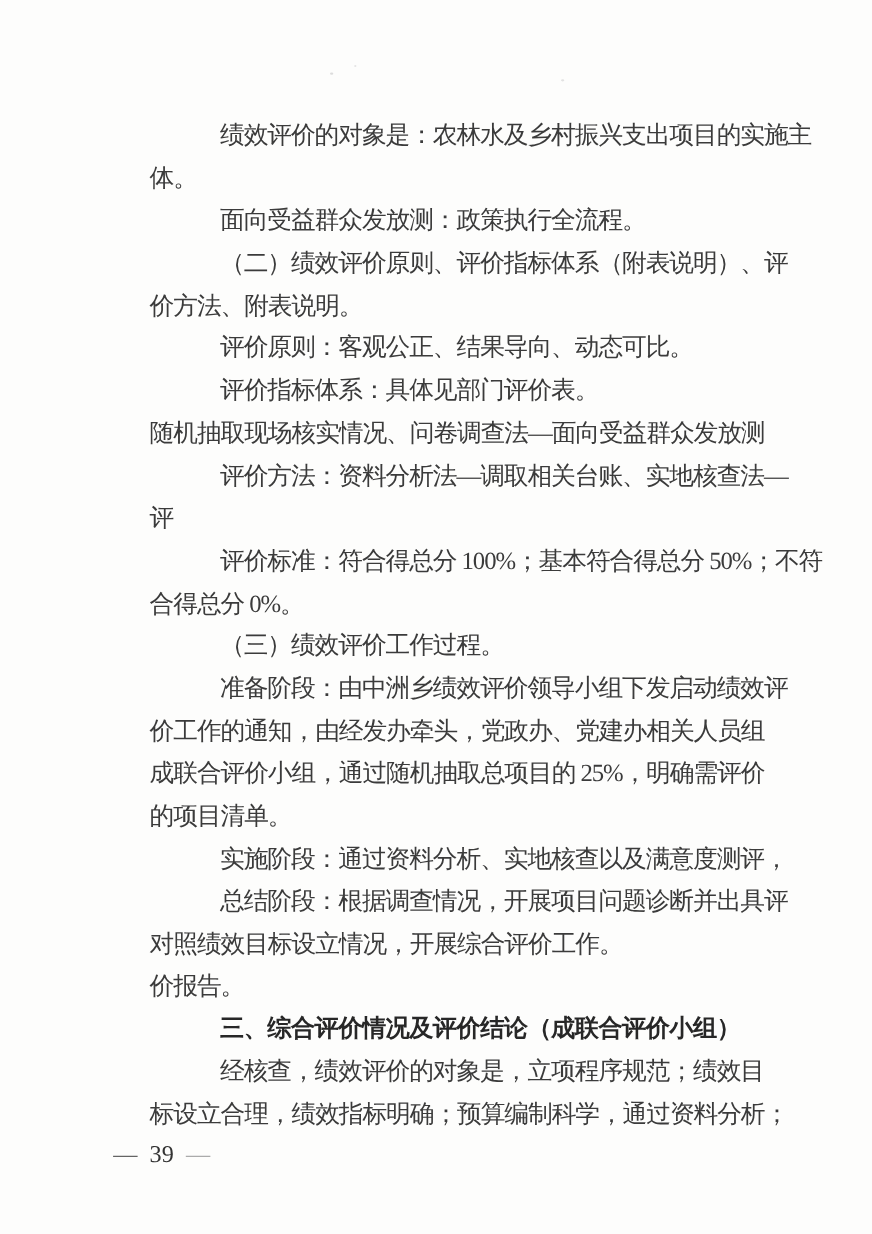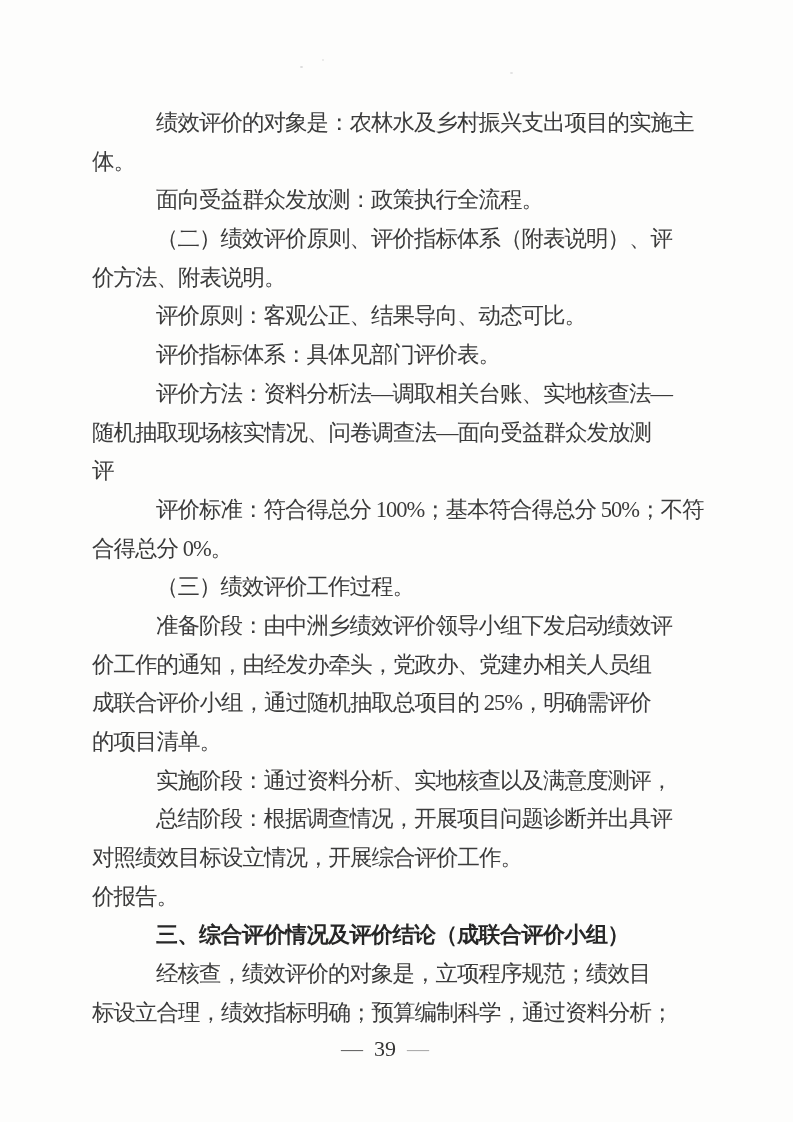--- a/index.html
+++ b/index.html
@@ -21,37 +21,38 @@
     top: 104px;
     width: 610px;
   }
   .line {
     font-size: 22.5px;
     letter-spacing: -1px;
     line-height: 38.7px;
     height: 38.7px;
     color: #3b3b3b;
     white-space: nowrap;
+    margin-left: 44px;
   }
   .line.indent {
     padding-left: 64px;
   }
   .line.bold {
     font-weight: 700;
     color: #272727;
     font-family: "Liberation Sans", "DejaVu Sans", sans-serif;
     font-size: 22px;
     letter-spacing: -0.5px;
   }
   .footer {
     position: absolute;
     left: 92px;
     top: 1036px;
     width: 586px;
-    text-align: center;
+    text-align: left;
     font-size: 22px;
     line-height: 26px;
     color: #3b3b3b;
     white-space: nowrap;
   }
   .footer .dash {
     color: #606060;
     margin: 0 11px;
   }
   .footer .dash-light {
@@ -80,22 +81,22 @@
   <span class="speck s3"></span>
 
   <div class="doc-body">
       <div class="line indent">绩效评价的对象是：农林水及乡村振兴支出项目的实施主</div>
       <div class="line">体。</div>
       <div class="line indent">面向受益群众发放测：政策执行全流程。</div>
       <div class="line indent">（二）绩效评价原则、评价指标体系（附表说明）、评</div>
       <div class="line">价方法、附表说明。</div>
       <div class="line indent">评价原则：客观公正、结果导向、动态可比。</div>
       <div class="line indent">评价指标体系：具体见部门评价表。</div>
+      <div class="line">随机抽取现场核实情况、问卷调查法—面向受益群众发放测</div>
       <div class="line indent">评价方法：资料分析法—调取相关台账、实地核查法—</div>
-      <div class="line">随机抽取现场核实情况、问卷调查法—面向受益群众发放测</div>
       <div class="line">评</div>
       <div class="line indent">评价标准：符合得总分 100%；基本符合得总分 50%；不符</div>
       <div class="line">合得总分 0%。</div>
       <div class="line indent">（三）绩效评价工作过程。</div>
       <div class="line indent">准备阶段：由中洲乡绩效评价领导小组下发启动绩效评</div>
       <div class="line">价工作的通知，由经发办牵头，党政办、党建办相关人员组</div>
       <div class="line">成联合评价小组，通过随机抽取总项目的 25%，明确需评价</div>
       <div class="line">的项目清单。</div>
       <div class="line indent">实施阶段：通过资料分析、实地核查以及满意度测评，</div>
       <div class="line indent">总结阶段：根据调查情况，开展项目问题诊断并出具评</div>

